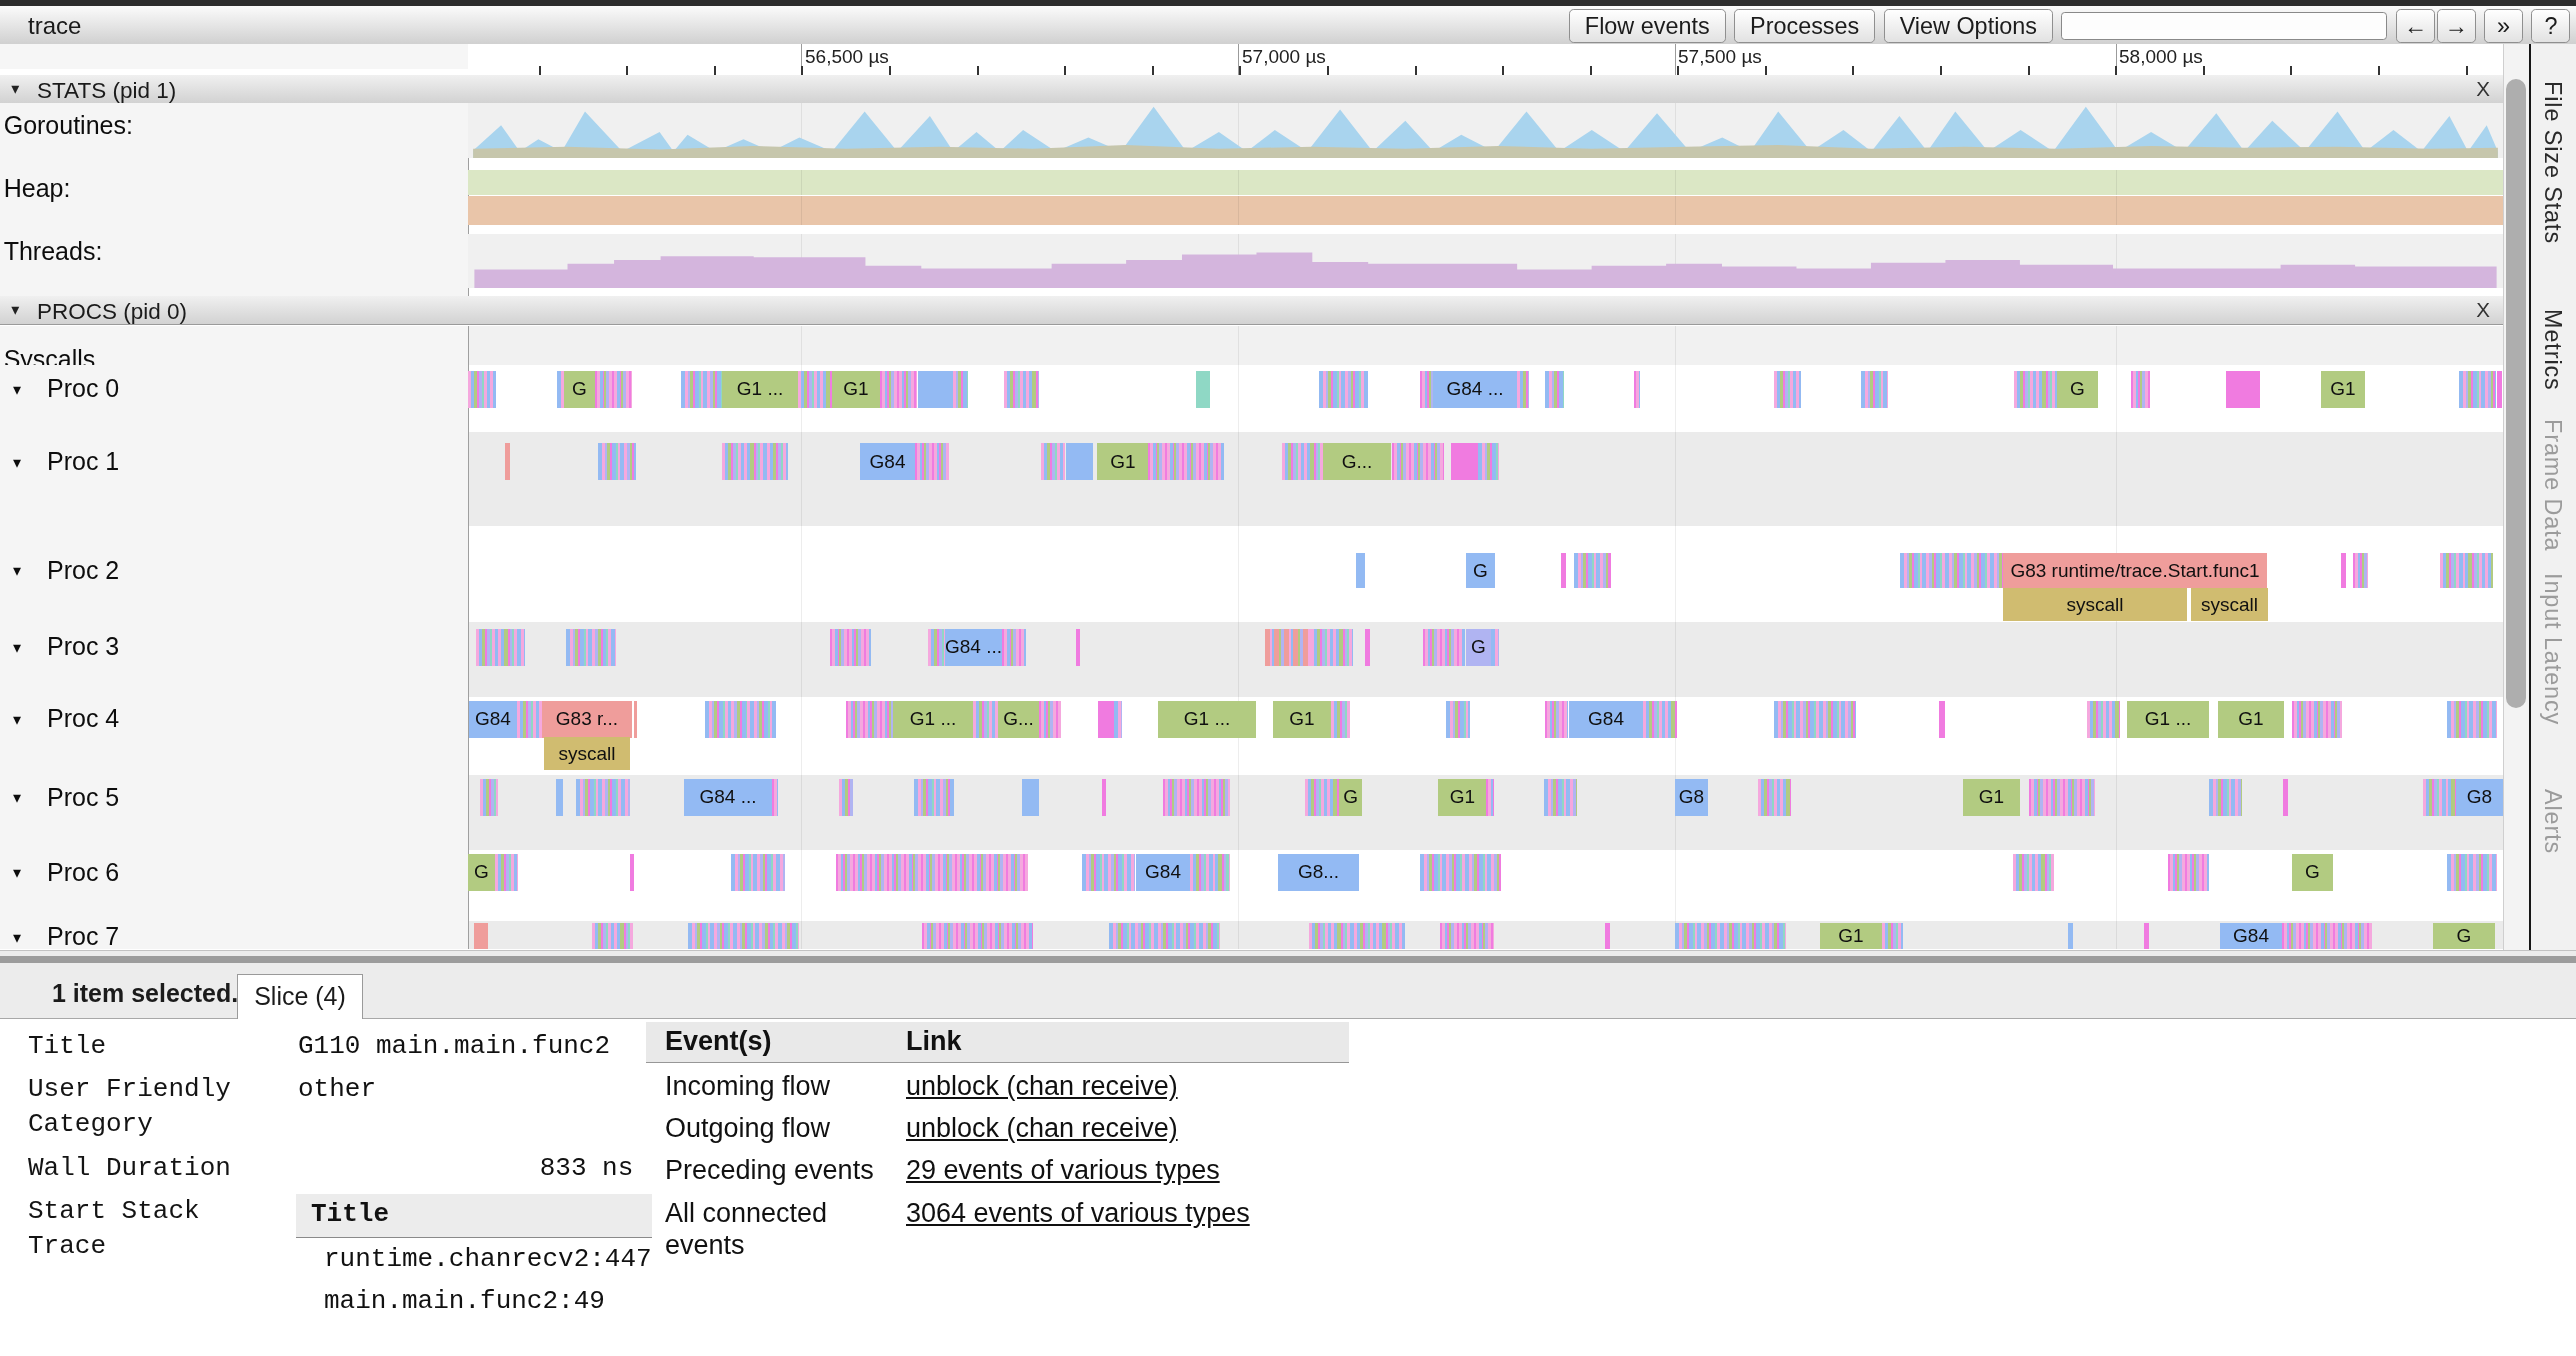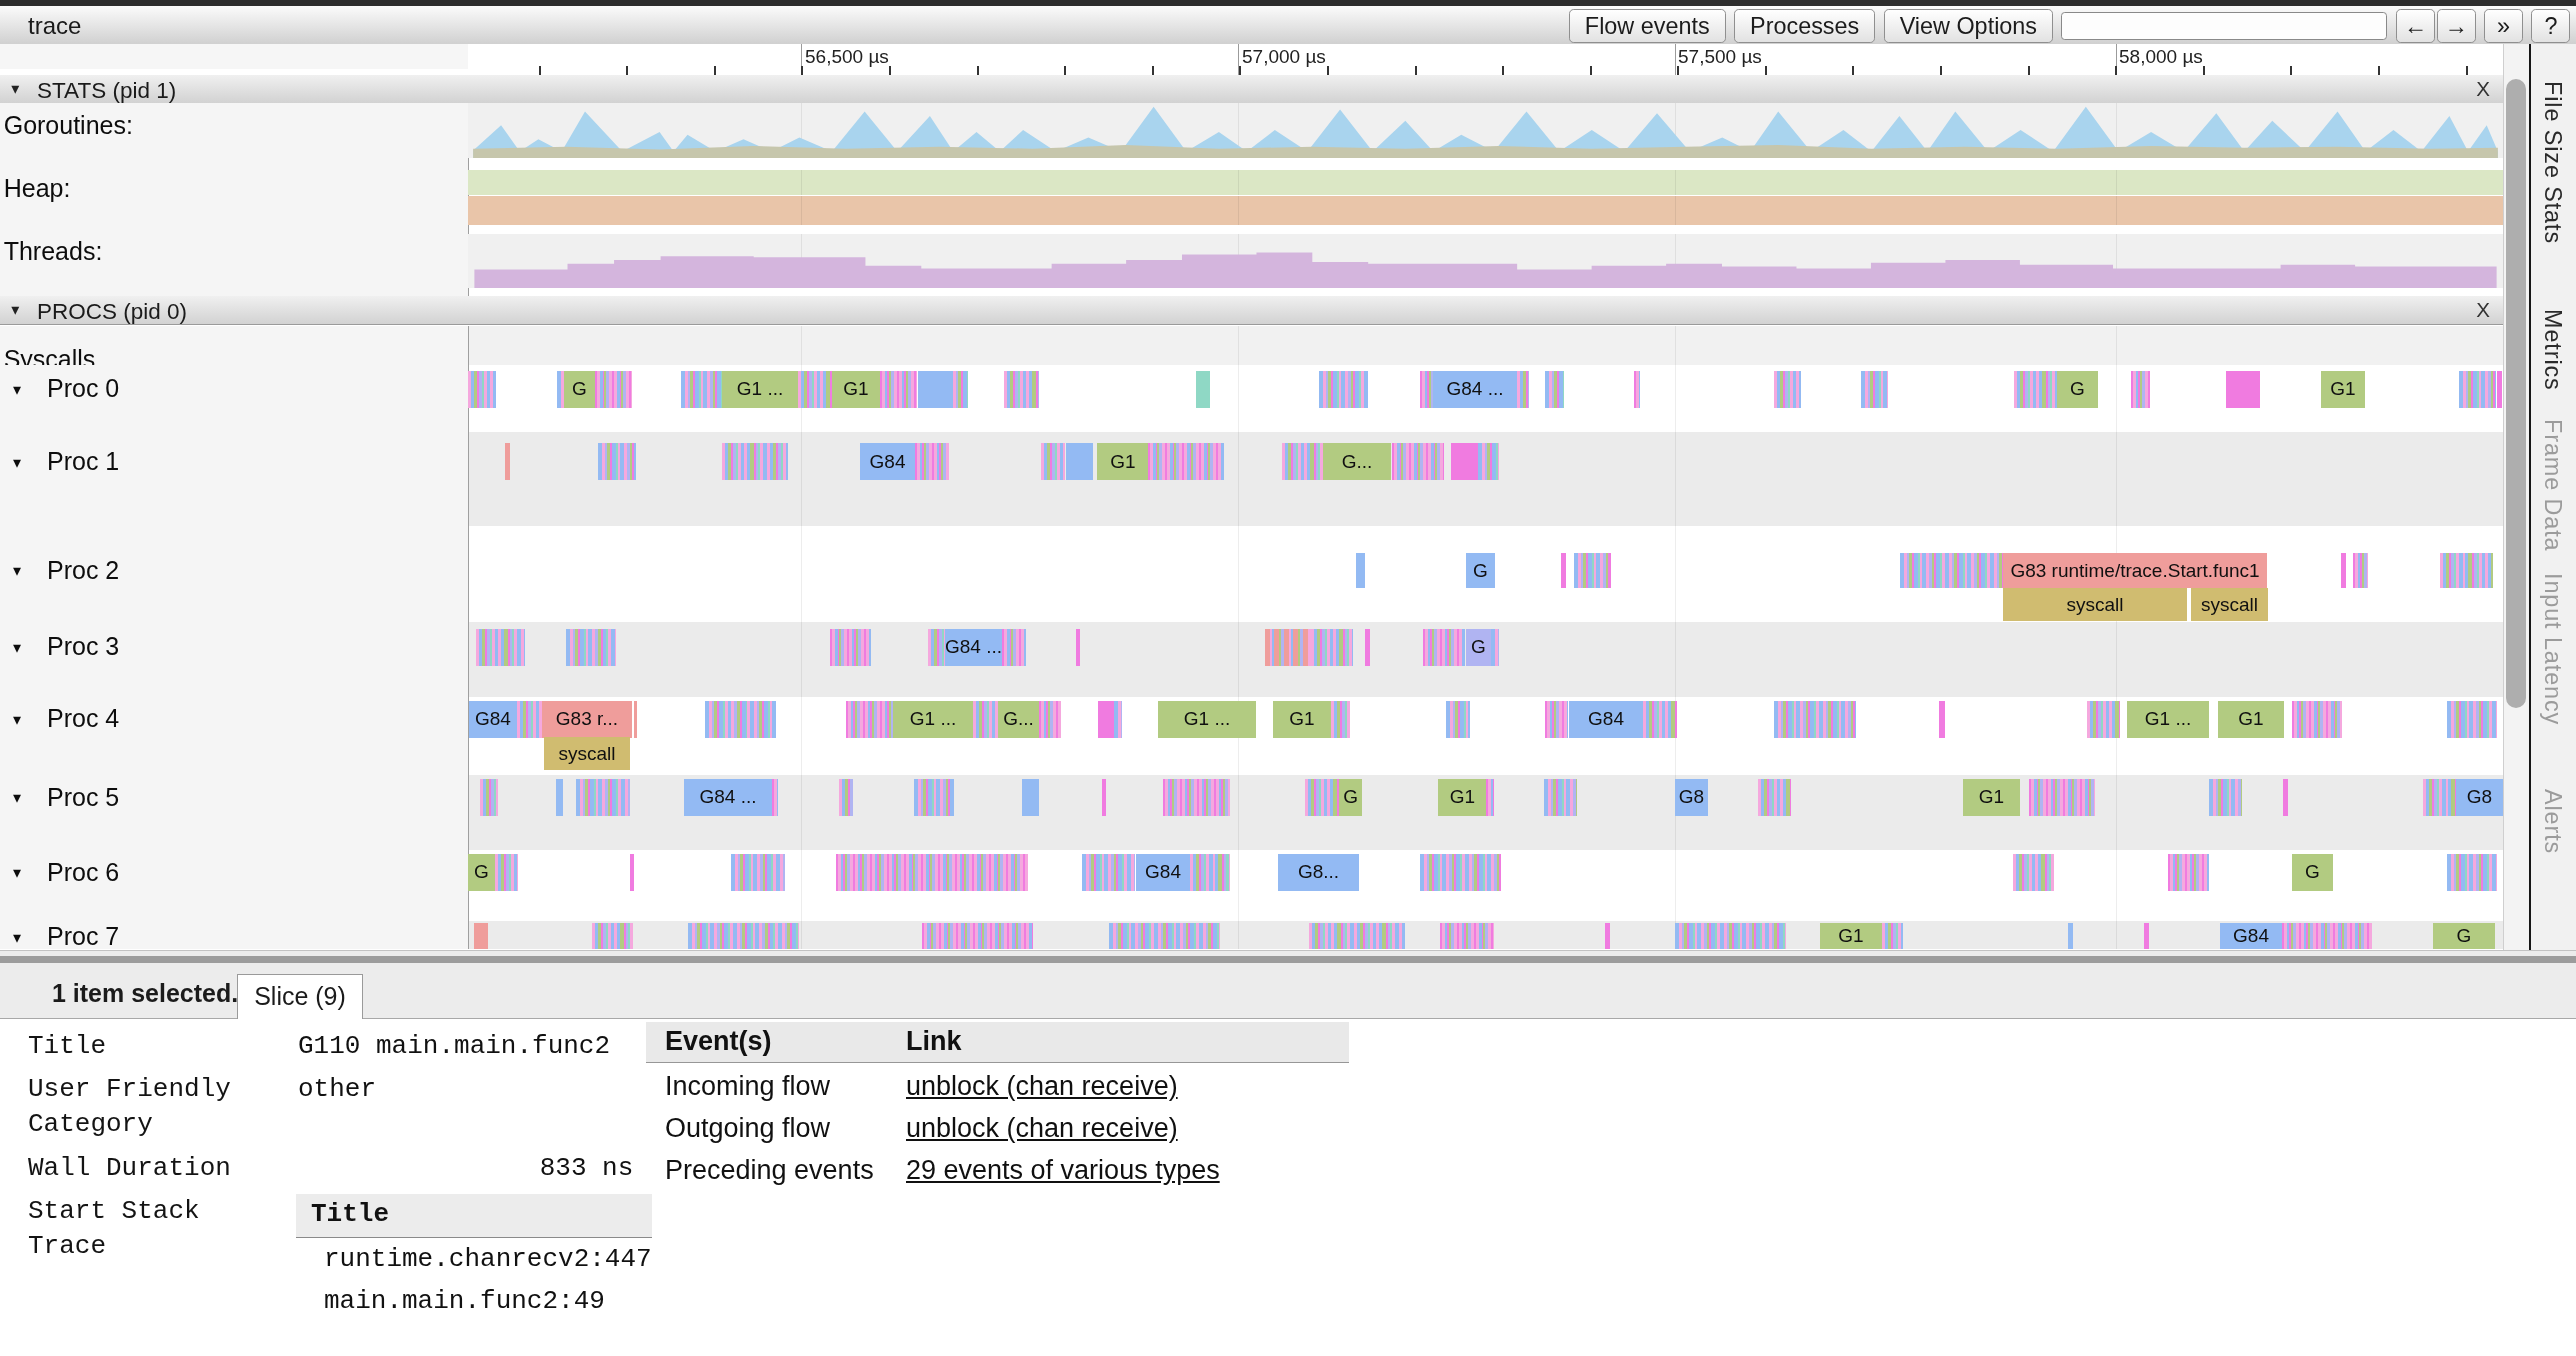--- a/index.html
+++ b/index.html
@@ -460,21 +460,21 @@
     <div class="side-tab off" style="top: 745px;">Alerts</div>
   </div>
 
 <div id="splitter">
     <div class="grip"></div>
   </div>
 
 <div id="bottom">
   <div id="tabstrip">
     <span id="sel-status">1 item selected.</span>
-    <div id="slice-tab">Slice (9)</div>
+    <div id="slice-tab">Slice (4)</div>
   </div>
   <div id="fields">
       <div class="frow">
         <span class="flabel">Title</span>
         <span class="fvalue">G110 main.main.func2</span>
       </div>
       <div class="frow">
         <span class="flabel">User Friendly Category</span>
         <span class="fvalue">other</span>
       </div>
@@ -502,16 +502,20 @@
           <span class="ev-c2"><span class="ev-link">unblock (chan receive)</span></span>
         </div>
         <div class="ev-row">
           <span class="ev-c1">Outgoing flow</span>
           <span class="ev-c2"><span class="ev-link">unblock (chan receive)</span></span>
         </div>
         <div class="ev-row">
           <span class="ev-c1">Preceding events</span>
           <span class="ev-c2"><span class="ev-link">29 events of various types</span></span>
         </div>
+        <div class="ev-row">
+          <span class="ev-c1">All connected events</span>
+          <span class="ev-c2"><span class="ev-link">3064 events of various types</span></span>
+        </div>
       </div>
   </div>
 </div>
 
 
 </body></html>

